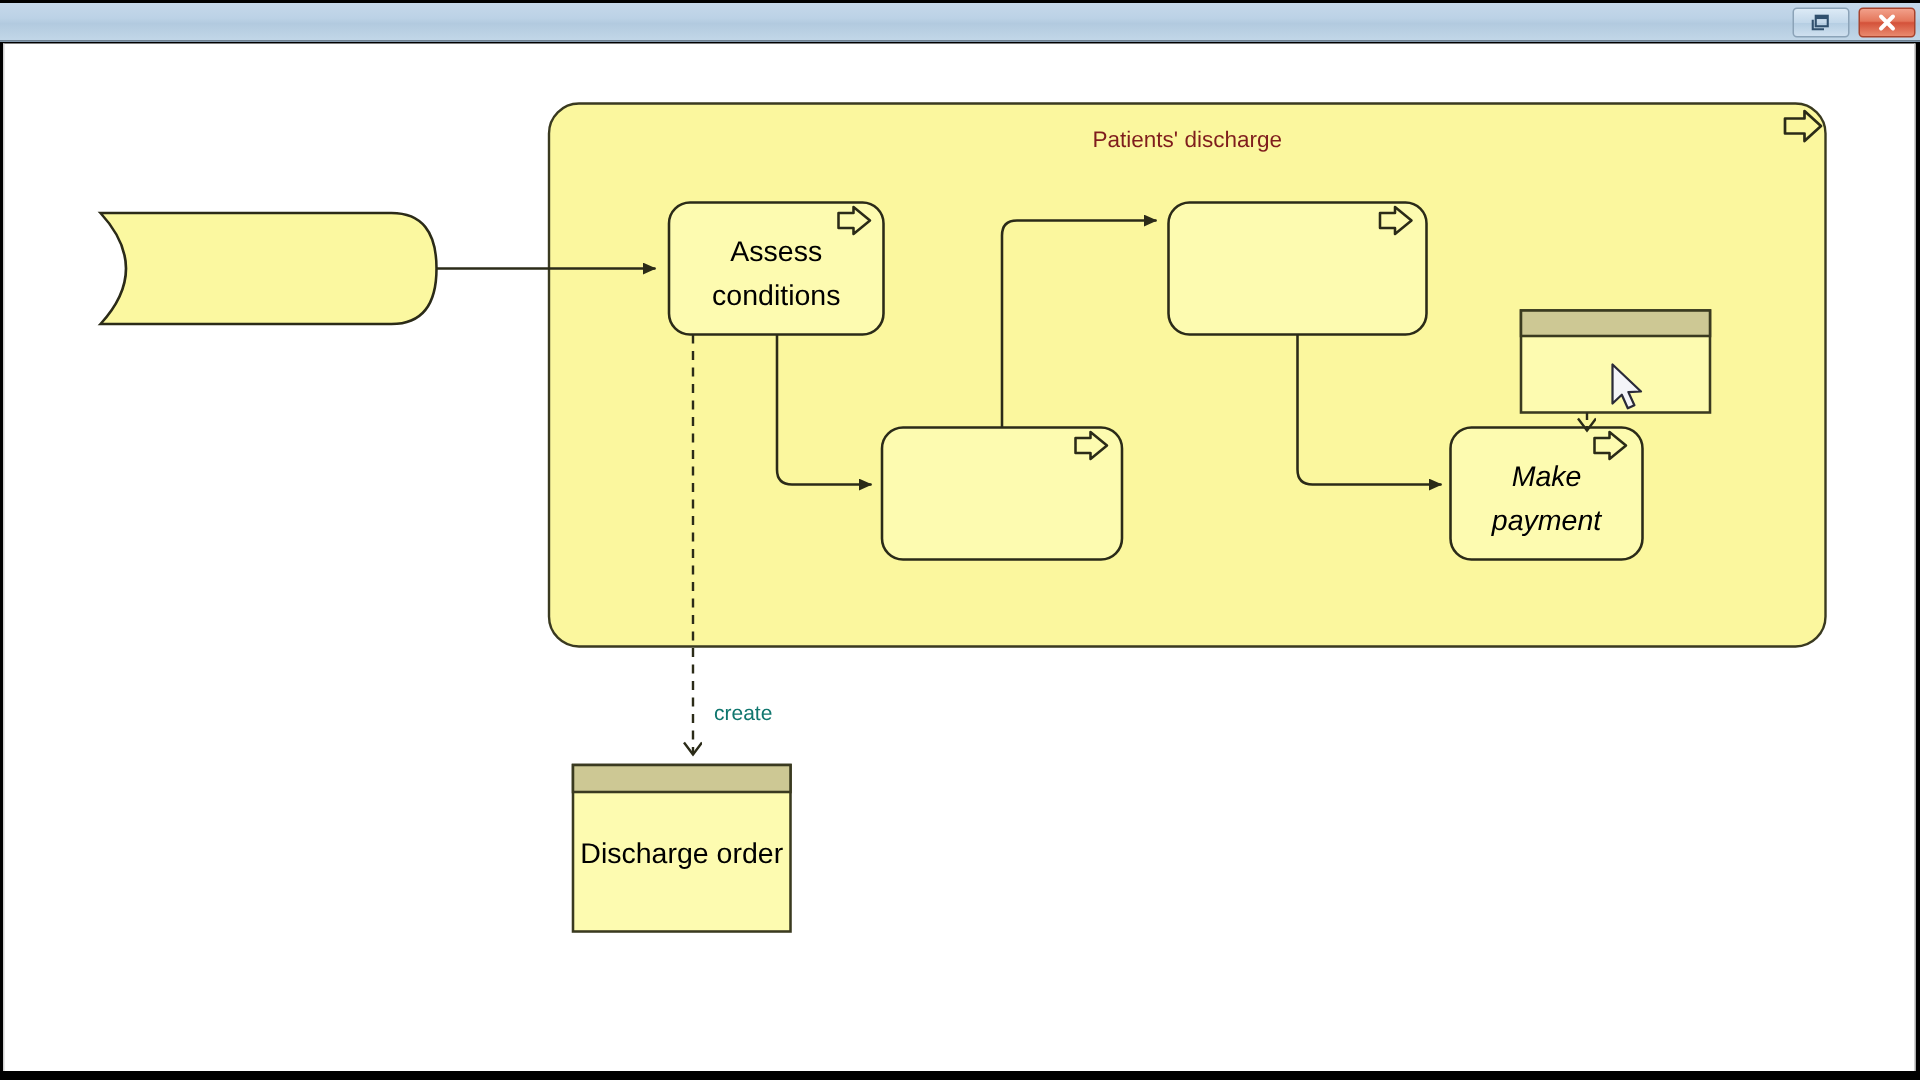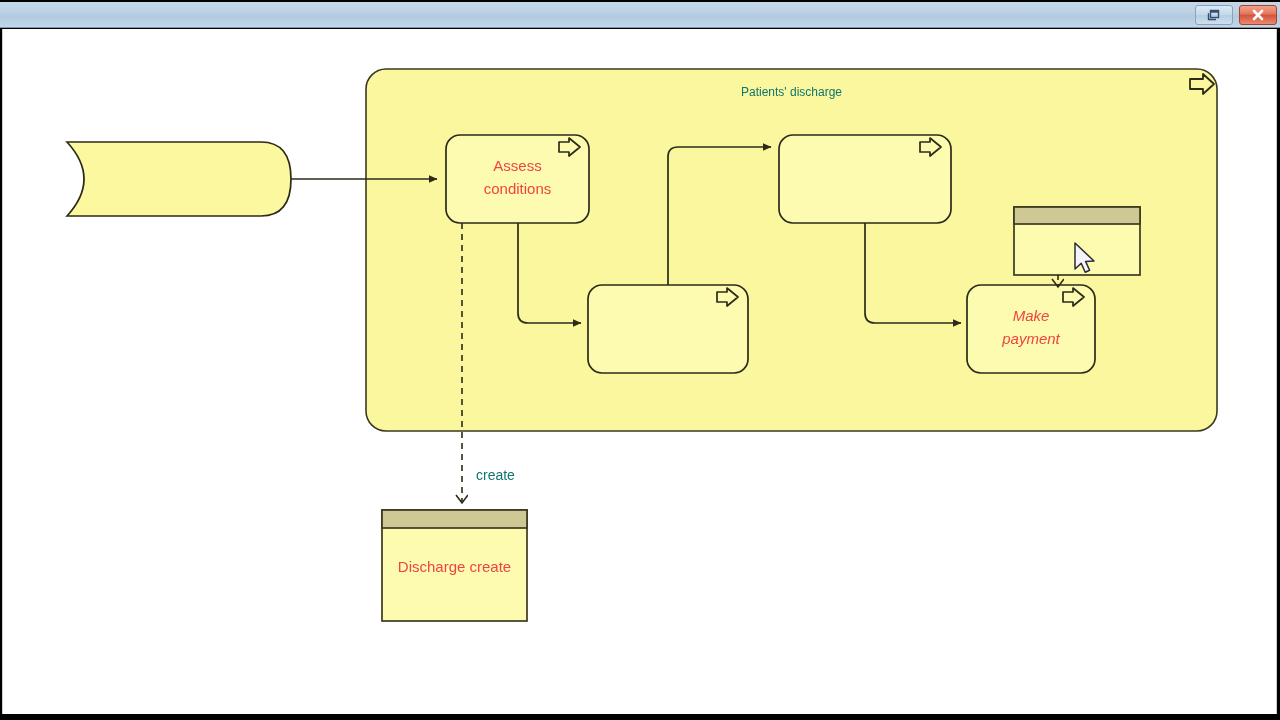--- a/index.html
+++ b/index.html
@@ -83,31 +83,31 @@
 
   .diagram-svg {
     position: absolute;
     left: 0; top: 0;
   }
 
   
   .node-label {
     position: absolute;
     text-align: center;
-    color: #ef4444;
-    font-size: 15px;
+    color: #000000;
+    font-size: 19px;
     line-height: 1.5;
     white-space: pre-line;
     pointer-events: none;
   }
   .pool-title {
     position: absolute;
     text-align: center;
-    color: #0f766e;
-    font-size: 12px;
+    color: #7f1d1d;
+    font-size: 15px;
   }
   .edge-label {
     position: absolute;
     color: #0f766e;
     font-size: 14px;
   }
 </style>
 </head>
 <body>
 
@@ -205,20 +205,20 @@
 
 
     <div class="node-label" style="left:443px; top:126px; width:143px;">Assess
 conditions</div>
 
 
 
     <div class="node-label" style="left:964px; top:276px; width:128px;font-style:italic;">Make
 payment</div>
 
-    <div class="node-label" style="left:379px; top:527px; width:145px;">Discharge create</div>
+    <div class="node-label" style="left:379px; top:527px; width:145px;">Discharge order</div>
 
     <div class="edge-label" style="left:473px; top:438px;">create</div>
 
   </div>
 
   <div class="canvas-bottomline"></div>
 </div>
 
 </body></html>

